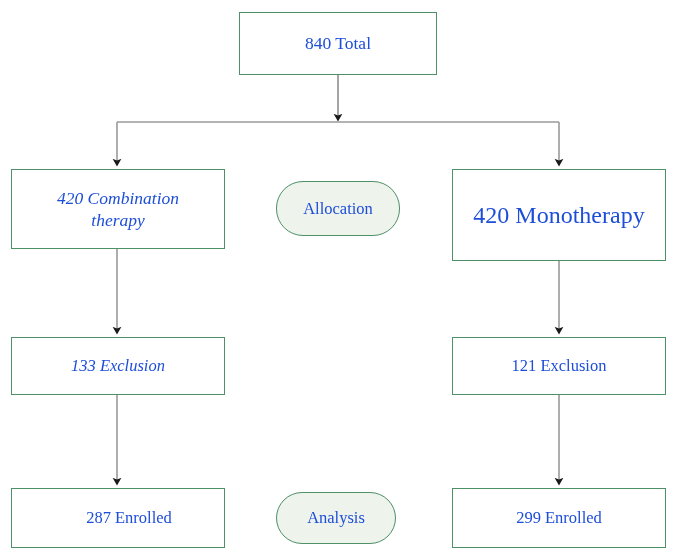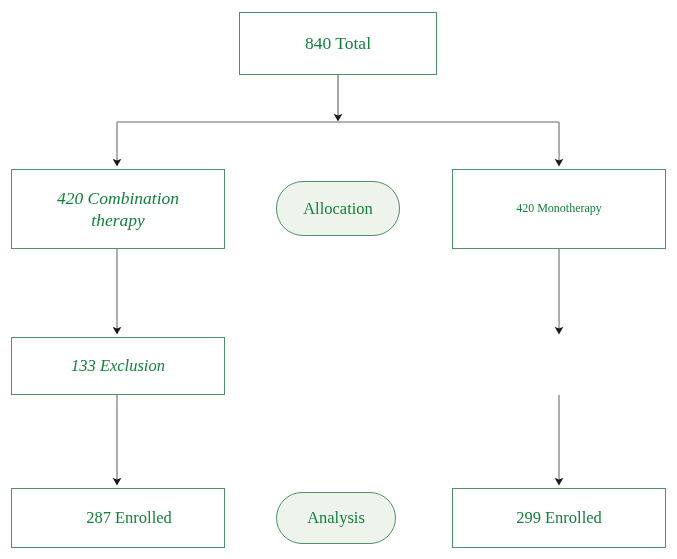--- a/index.html
+++ b/index.html
@@ -27,39 +27,39 @@
   .node {
     position: absolute;
     box-sizing: border-box;
     border: 1.5px solid #4e9068;
     background: #ffffff;
     display: flex;
     align-items: center;
     justify-content: center;
     text-align: center;
     line-height: 1.28;
-    color: #15803d;
+    color: #1d4ed8;
   }
 
   .node.shaded {
     background: #eef3ec;
     border-radius: 27px;
   }
 
   .node-label {
     display: block;
     padding: 0 6px;
     white-space: pre-line;
   }
 
   
   #node-total      { left: 239px; top: 12px;  width: 198px; height: 63px;  font-size: 17.5px; }
   #node-combo      { left: 11px;  top: 169px; width: 214px; height: 80px;  font-size: 17.5px; font-style: italic; }
   #node-allocation { left: 276px; top: 181px; width: 124px; height: 55px;  font-size: 16.5px; }
-  #node-mono       { left: 452px; top: 169px; width: 214px; height: 80px;  font-size: 12px; }
+  #node-mono       { left: 452px; top: 169px; width: 214px; height: 92px;  font-size: 24px; }
   #node-excl-left  { left: 11px;  top: 337px; width: 214px; height: 58px;  font-size: 16.5px; font-style: italic; }
   #node-excl-right { left: 452px; top: 337px; width: 214px; height: 58px;  font-size: 16.5px; }
   #node-enr-left   { left: 11px;  top: 488px; width: 214px; height: 60px;  font-size: 16.5px; padding-left: 22px; }
   #node-analysis   { left: 276px; top: 492px; width: 120px; height: 52px;  font-size: 16.5px; }
   #node-enr-right  { left: 452px; top: 488px; width: 214px; height: 60px;  font-size: 16.5px; text-align: right; }
 
   #connectors {
     position: absolute;
     left: 0;
     top: 0;
@@ -111,20 +111,23 @@
   </div>
 
   <div class="node" id="node-mono">
     <span class="node-label">420 Monotherapy</span>
   </div>
 
   <div class="node" id="node-excl-left">
     <span class="node-label">133 Exclusion</span>
   </div>
 
+  <div class="node" id="node-excl-right">
+    <span class="node-label">121 Exclusion</span>
+  </div>
 
   <div class="node" id="node-enr-left">
     <span class="node-label">287 Enrolled</span>
   </div>
 
   <div class="node shaded" id="node-analysis">
     <span class="node-label">Analysis</span>
   </div>
 
   <div class="node" id="node-enr-right">

